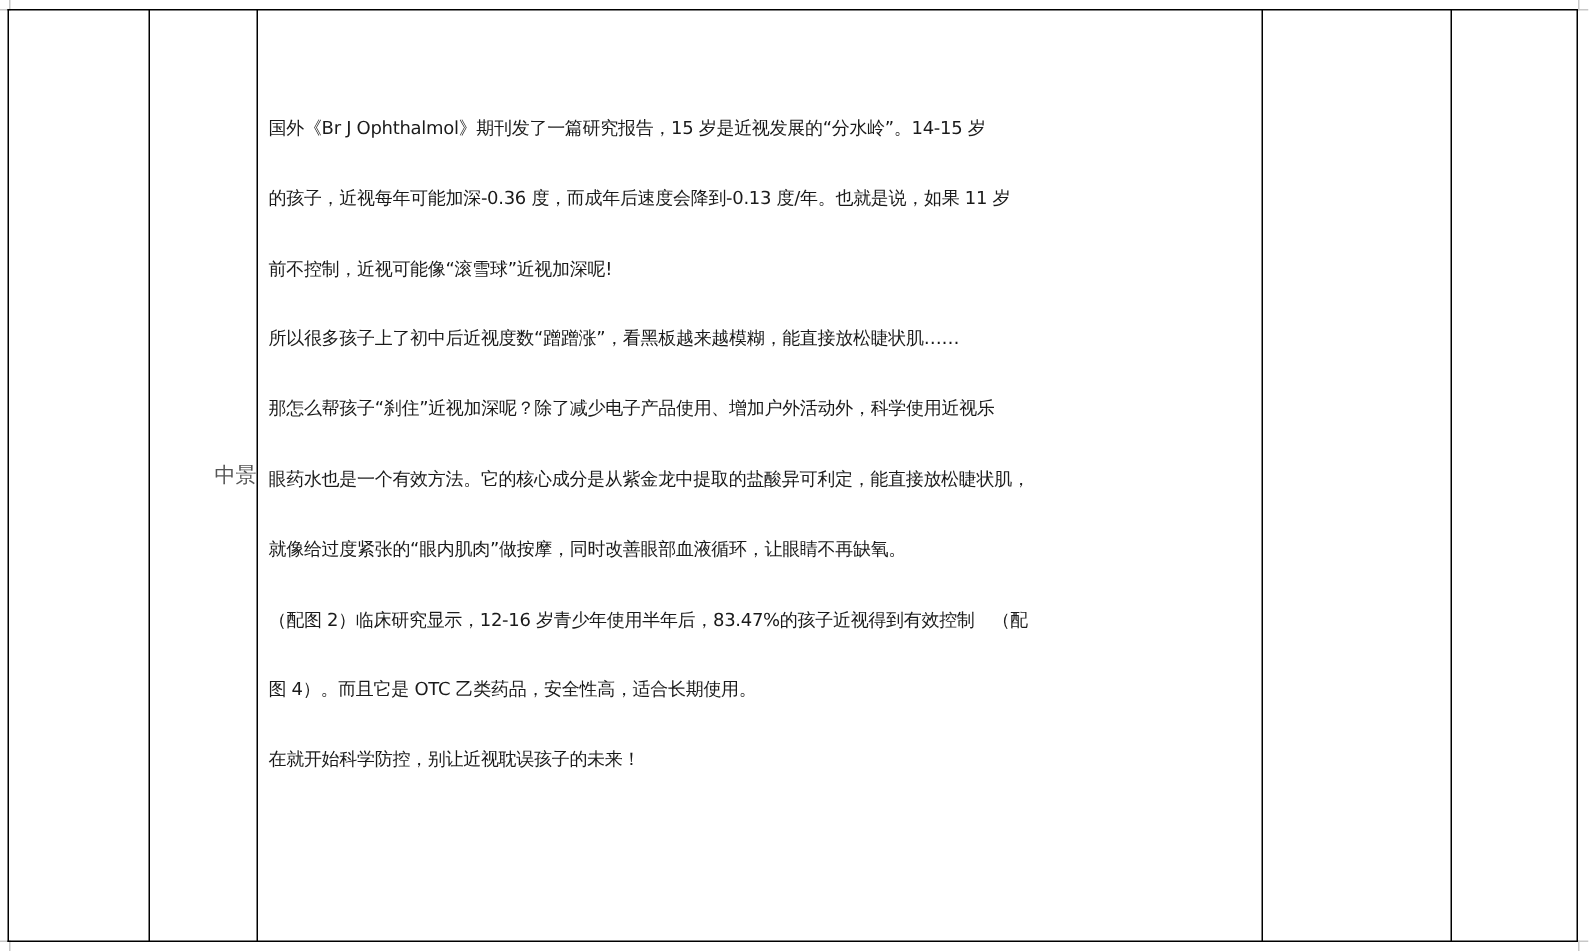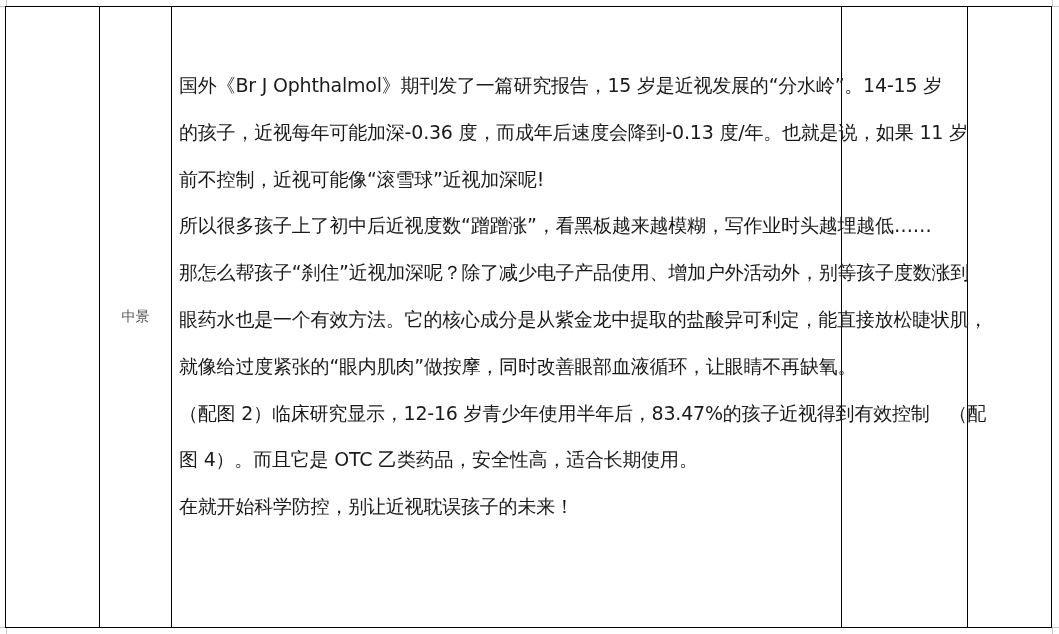--- a/index.html
+++ b/index.html
@@ -1,24 +1,24 @@
 <!DOCTYPE html>
 <html><head>
 <meta charset="utf-8">
 <style>
   html, body { margin: 0; padding: 0; background: #ffffff; }
   body { width: 1059px; height: 634px; position: relative; overflow: hidden;
          font-family: "DejaVu Sans", "Liberation Sans", sans-serif; color: #1a1a1a; }
   .table { position: absolute; left: 5px; top: 6px; width: 1047px; height: 622px;
            border-top: 1px solid #000; border-bottom: 1px solid #000; box-sizing: border-box; }
   .vline { position: absolute; top: 6px; height: 622px; width: 0; border-left: 1px solid #000; }
-  .cell-label { position: absolute; left: 100px; width: 71px; top: 308px; text-align: center;
+  .cell-label { position: absolute; left: 100px; width: 71px; top: 308px; text-align: right;
                 font-size: 14px; color: #555; }
   .content { position: absolute; left: 179px; top: 72px; width: 660px; }
-  .line { height: 46.8px; line-height: 26px; font-size: 19px; white-space: nowrap; letter-spacing: -0.2px; }
+  .line { height: 46.8px; line-height: 26px; font-size: 12px; white-space: nowrap; letter-spacing: -0.2px; }
   .corner { position: absolute; width: 6px; height: 6px; border-color: #c8c8c8; border-style: solid; }
 </style>
 </head>
 <body>
 
 <div class="corner" style="left:0;top:0;border-width:0 1px 1px 0;"></div>
 <div class="corner" style="right:0;top:0;border-width:0 0 1px 1px;"></div>
 <div class="corner" style="left:0;bottom:0;border-width:1px 1px 0 0;"></div>
 <div class="corner" style="right:0;bottom:0;border-width:1px 0 0 1px;"></div>
 
@@ -29,20 +29,20 @@
 <div class="vline" style="left:841px"></div>
 <div class="vline" style="left:967px"></div>
 <div class="vline" style="left:1051px"></div>
 
 <div class="cell-label">中景</div>
 
 <div class="content">
   <div class="line">国外《Br J Ophthalmol》期刊发了一篇研究报告，15 岁是近视发展的“分水岭”。14-15 岁</div>
   <div class="line">的孩子，近视每年可能加深-0.36 度，而成年后速度会降到-0.13 度/年。也就是说，如果 11 岁</div>
   <div class="line">前不控制，近视可能像“滚雪球”近视加深呢!</div>
-  <div class="line">所以很多孩子上了初中后近视度数“蹭蹭涨”，看黑板越来越模糊，写作业时头越埋越低……</div>
-  <div class="line">那怎么帮孩子“刹住”近视加深呢？除了减少电子产品使用、增加户外活动外，别等孩子度数涨到</div>
+  <div class="line">所以很多孩子上了初中后近视度数“蹭蹭涨”，看黑板越来越模糊，能直接放松睫状肌……</div>
+  <div class="line">那怎么帮孩子“刹住”近视加深呢？除了减少电子产品使用、增加户外活动外，科学使用近视乐</div>
   <div class="line">眼药水也是一个有效方法。它的核心成分是从紫金龙中提取的盐酸异可利定，能直接放松睫状肌，</div>
   <div class="line">就像给过度紧张的“眼内肌肉”做按摩，同时改善眼部血液循环，让眼睛不再缺氧。</div>
   <div class="line">（配图 2）临床研究显示，12-16 岁青少年使用半年后，83.47%的孩子近视得到有效控制　（配</div>
   <div class="line">图 4）。而且它是 OTC 乙类药品，安全性高，适合长期使用。</div>
   <div class="line">在就开始科学防控，别让近视耽误孩子的未来！</div>
 </div>
 
 </body></html>

